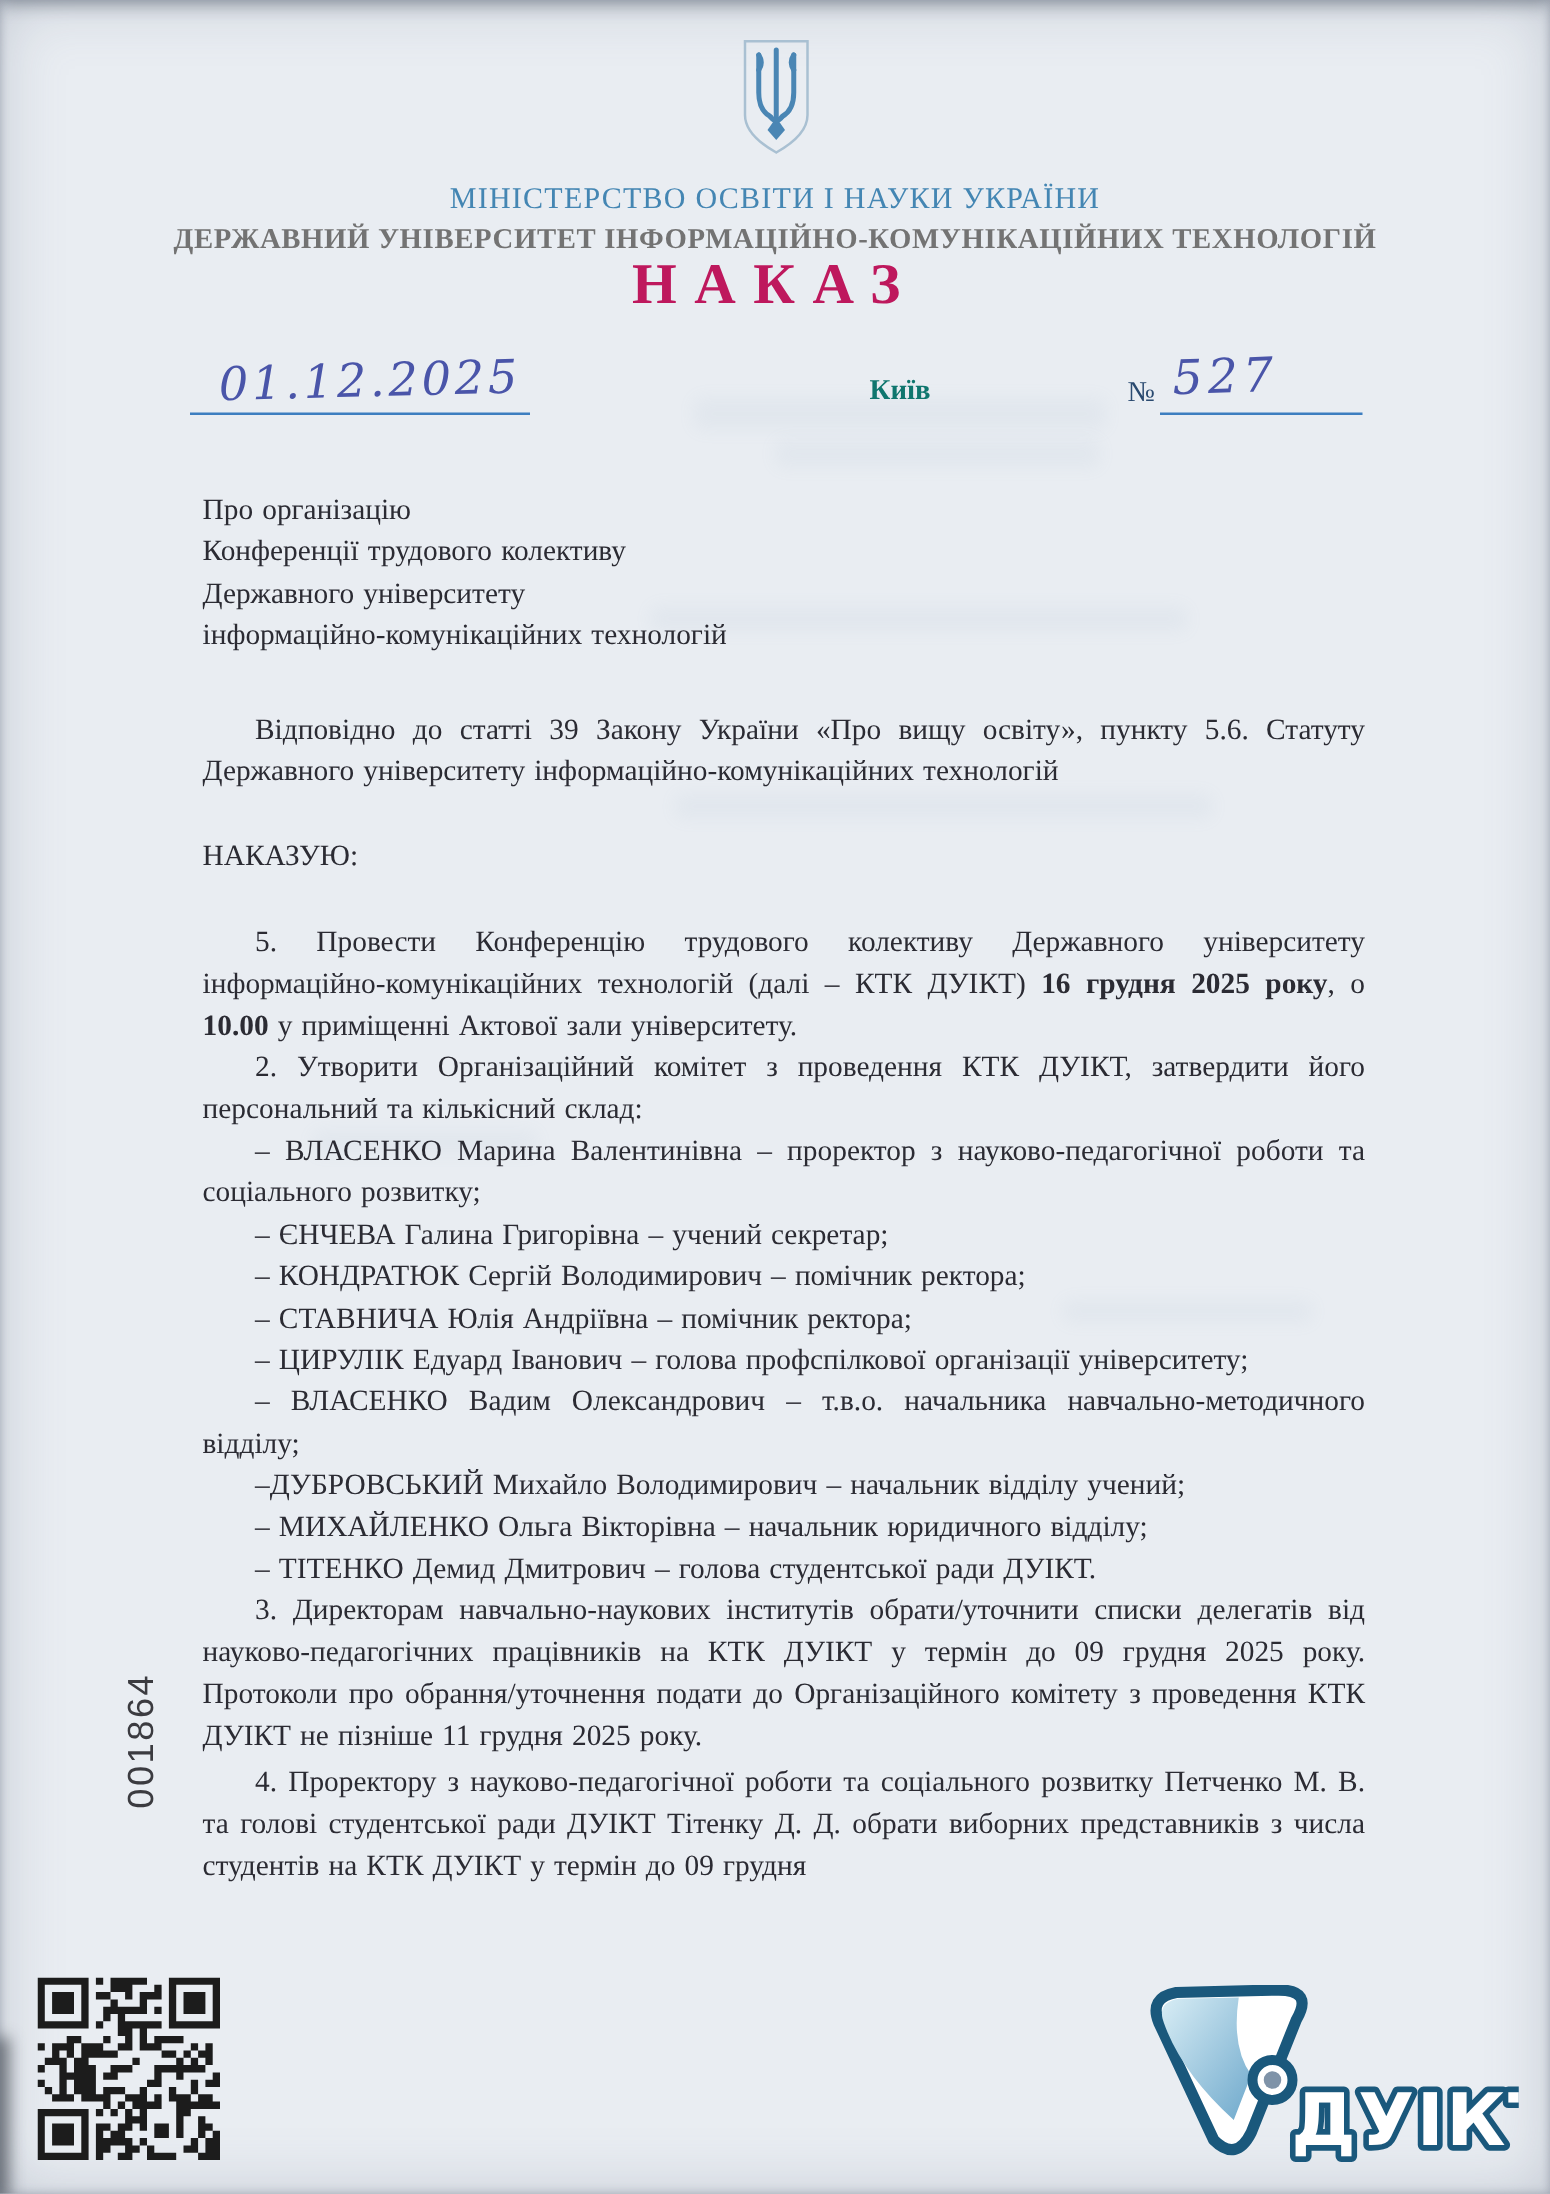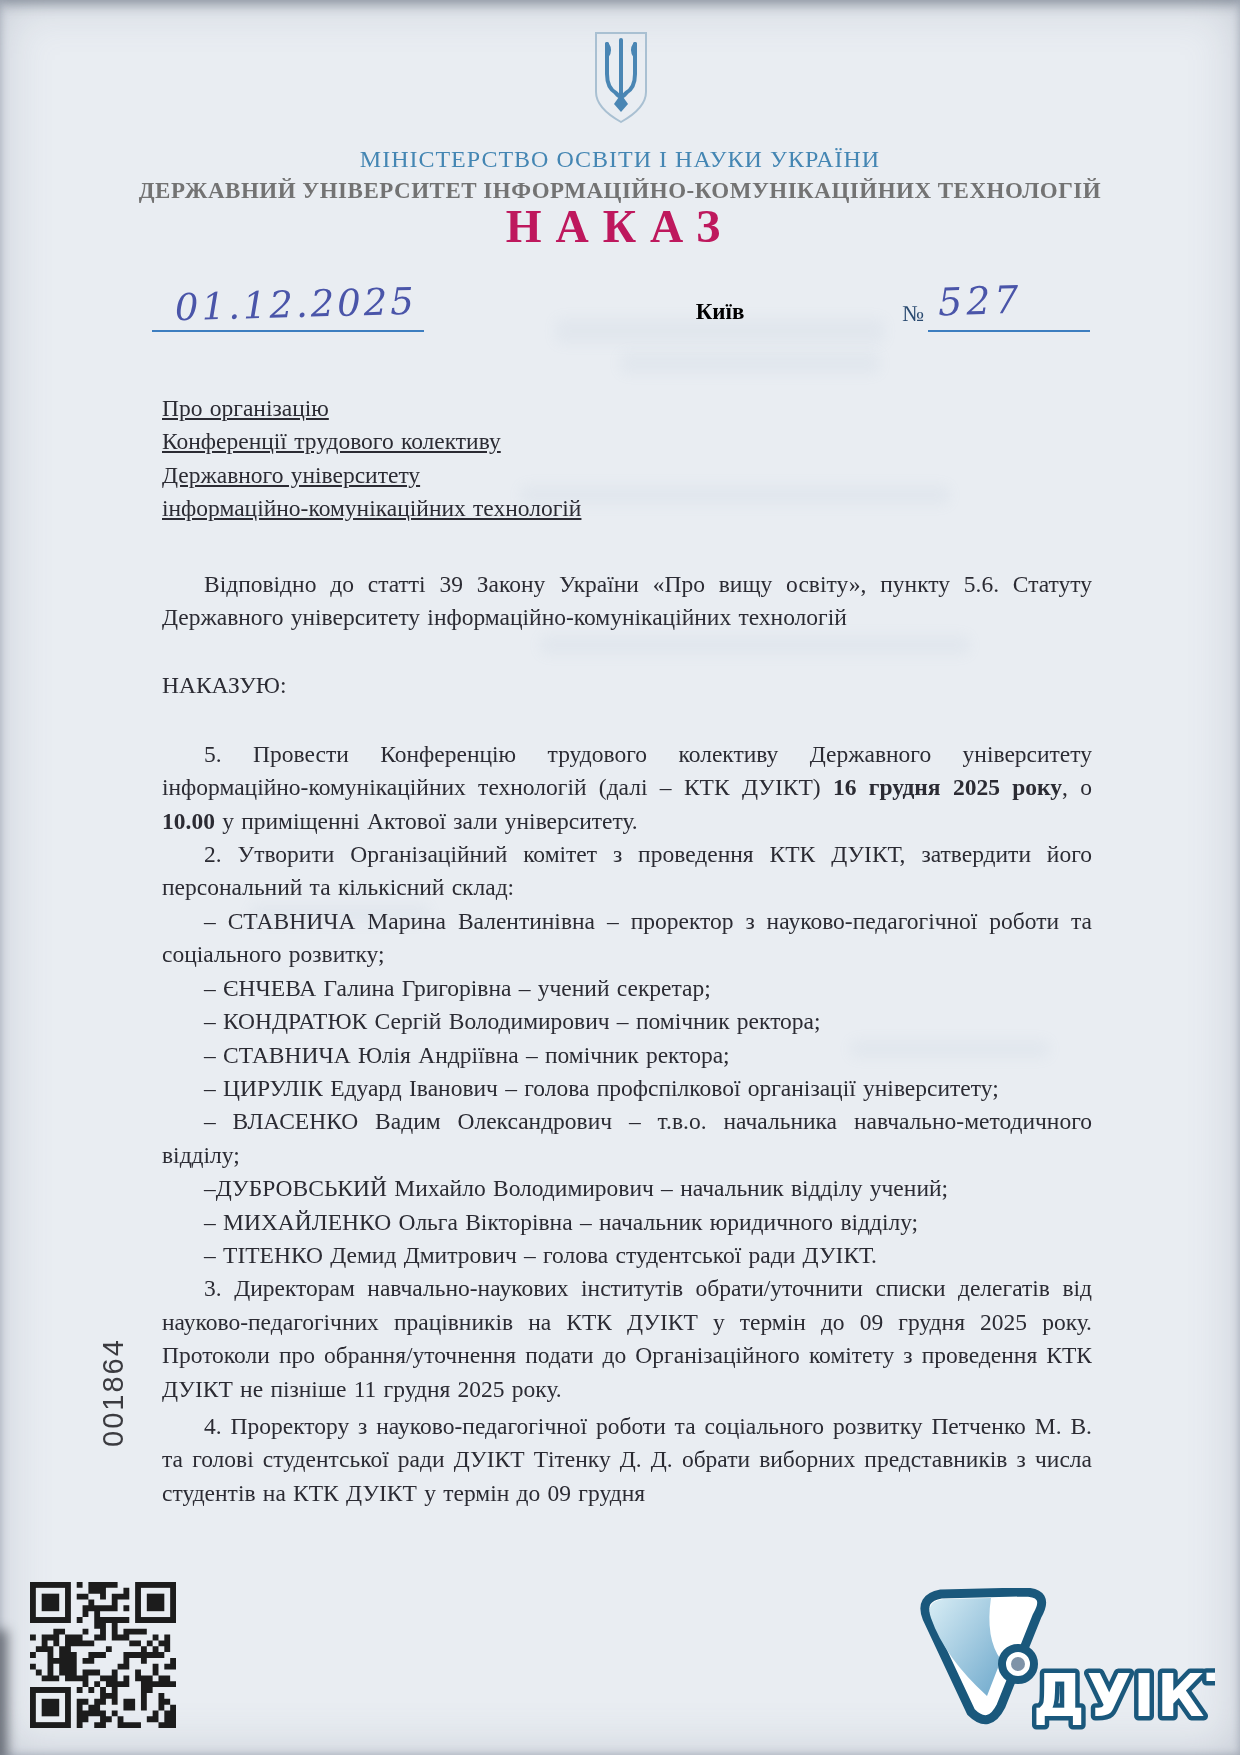--- a/index.html
+++ b/index.html
@@ -39,34 +39,34 @@
     font-family:"DejaVu Serif", serif;font-style:italic;
     color:#4a55a9;
   }
   .date-hand{
     position:absolute;left:175px;top:283px;font-size:37px;letter-spacing:3px;
     transform:rotate(-1.5deg);
   }
   .date-line{position:absolute;left:152px;top:330px;width:272px;height:0;border-bottom:2.5px solid #3d7ec0;}
   .city{
     position:absolute;left:660px;top:299px;width:120px;text-align:center;
-    font-size:23px;font-weight:bold;color:#000000;
+    font-size:23px;font-weight:bold;color:#0f766e;
   }
   .num-label{position:absolute;left:902px;top:301px;font-size:23px;color:#2a4a70;}
   .num-hand{position:absolute;left:938px;top:279px;font-size:38px;letter-spacing:4px;transform:rotate(-2deg);}
   .num-line{position:absolute;left:928px;top:330px;width:162px;height:0;border-bottom:2.5px solid #3d7ec0;}
 
   
   .doc{
     position:absolute;left:162px;top:392px;width:930px;
     font-size:23.5px;line-height:33.4px;word-spacing:.06em;
   }
   .doc p{margin:0;text-align:justify;text-indent:42px;}
   .subject{margin:0 0 0 0;}
-  .subject div{text-indent:0;text-decoration:underline;}
+  .subject div{text-indent:0;}
   .intro{margin-top:42px !important;}
   .decree{margin-top:35px !important;text-indent:0 !important;text-align:center;}
   .p1{margin-top:35px !important;}
   .doc b{font-weight:bold;}
 
   
   .serial{
     position:absolute;left:97px;top:1447px;
     transform:rotate(-90deg);transform-origin:left top;
     font-family:"Liberation Sans", sans-serif;
@@ -123,21 +123,21 @@
     </div>
 
     <p class="intro">Відповідно до статті 39 Закону України «Про вищу освіту», пункту 5.6. Статуту Державного університету інформаційно-комунікаційних технологій</p>
 
     <p class="decree">НАКАЗУЮ:</p>
 
     <p class="p1"><span>5. Провести Конференцію трудового колективу Державного університету інформаційно-комунікаційних технологій (далі – КТК ДУІКТ) </span><b>16 грудня 2025 року</b><span>, о </span><b>10.00</b><span> у приміщенні Актової зали університету.</span></p>
 
     <p>2. Утворити Організаційний комітет з проведення КТК ДУІКТ, затвердити його персональний та кількісний склад:</p>
 
-    <p>– СТАВНИЧА Марина Валентинівна – проректор з науково-педагогічної роботи та соціального розвитку;</p>
+    <p>– ВЛАСЕНКО Марина Валентинівна – проректор з науково-педагогічної роботи та соціального розвитку;</p>
     <p>– ЄНЧЕВА Галина Григорівна – учений секретар;</p>
     <p>– КОНДРАТЮК Сергій Володимирович – помічник ректора;</p>
     <p>– СТАВНИЧА Юлія Андріївна – помічник ректора;</p>
     <p>– ЦИРУЛІК Едуард Іванович – голова профспілкової організації університету;</p>
     <p>– ВЛАСЕНКО Вадим Олександрович – т.в.о. начальника навчально-методичного відділу;</p>
     <p>–ДУБРОВСЬКИЙ Михайло Володимирович – начальник відділу учений;</p>
     <p>– МИХАЙЛЕНКО Ольга Вікторівна – начальник юридичного відділу;</p>
     <p>– ТІТЕНКО Демид Дмитрович – голова студентської ради ДУІКТ.</p>
 
     <p>3. Директорам навчально-наукових інститутів обрати/уточнити списки делегатів від науково-педагогічних працівників на КТК ДУІКТ у термін до 09 грудня 2025 року. Протоколи про обрання/уточнення подати до Організаційного комітету з проведення КТК ДУІКТ не пізніше 11 грудня 2025 року.</p>

